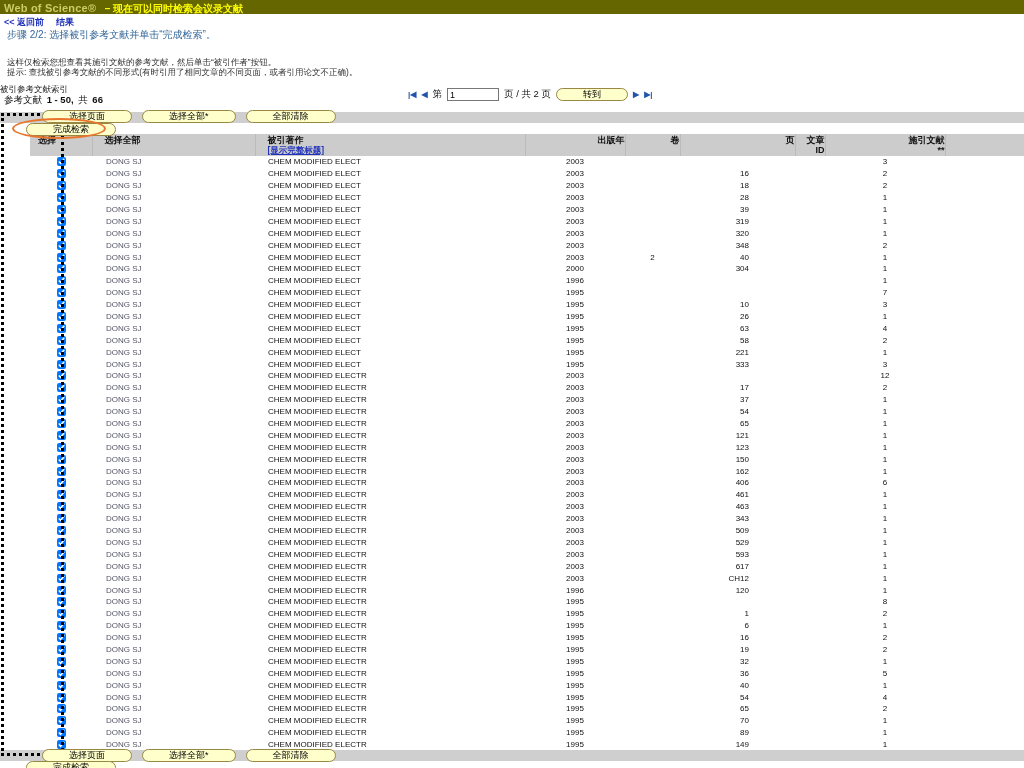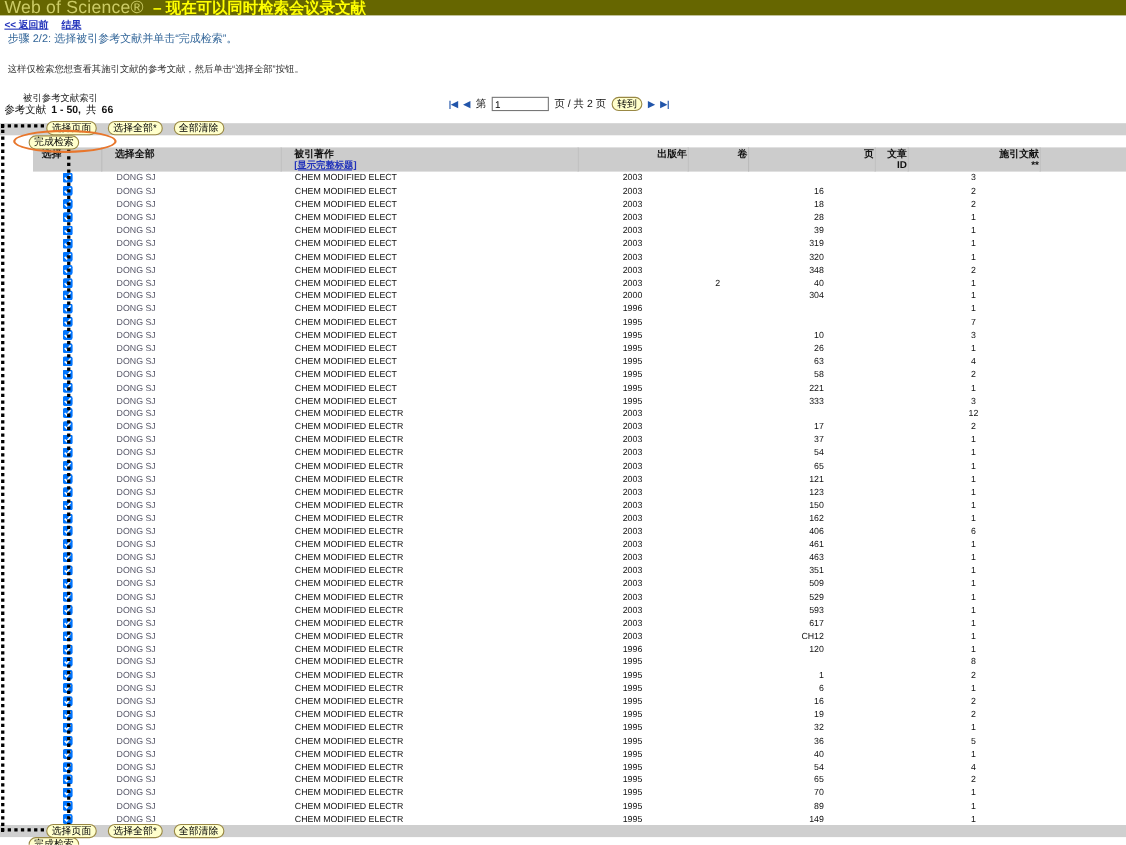--- a/index.html
+++ b/index.html
@@ -1,45 +1,45 @@
 <!DOCTYPE html>
 <html><head>
 <meta charset="utf-8">
 <style>
   * { margin:0; padding:0; box-sizing:border-box; }
   html,body { width:1024px; height:768px; }
   body { position:relative; overflow:hidden; background:#fff; font-family:"Liberation Sans", sans-serif; }
 
   .topbar { position:absolute; top:0; left:0; width:1024px; height:14px; background:#666600; line-height:14px; padding-left:4px; white-space:nowrap; }
-  .brand  { color:#CCCC66; font-weight:normal; font-size:16px; letter-spacing:.2px; }
-  .banner { color:#FFFF00; font-weight:bold; font-size:14px; margin-left:4px; }
+  .brand  { color:#CCCC66; font-weight:bold; font-size:11px; letter-spacing:.2px; }
+  .banner { color:#FFFF00; font-weight:bold; font-size:10px; margin-left:4px; }
 
   .navlinks { position:absolute; top:16px; left:4px; font-size:9px; font-weight:bold; }
-  .navlinks a { color:#2233BB; text-decoration:underline; margin-right:12px; cursor:pointer; }
+  .navlinks a { color:#2233BB; margin-right:12px; cursor:pointer; }
 
   .intro { position:absolute; top:28px; left:7px; }
   .intro .l1 { font-size:10px; margin-bottom:3px; }
   .intro .l1 b { color:#1A3C7A; }
   .intro .l1 span { color:#336699; }
   .intro .l2 { font-size:10px; color:#336699; margin-bottom:15px; }
   .intro .l3, .intro .l4 { font-size:8.5px; color:#333; line-height:10px; }
 
-  .refindex { position:absolute; top:84px; left:21px; font-size:8.5px; color:#222; }
+  .refindex { position:absolute; top:84px; left:0; font-size:8.5px; color:#222; }
   .refcount { position:absolute; top:94px; left:4px; font-size:9.5px; color:#111; }
   .refcount b { margin:0 2px; }
 
   .pager { position:absolute; top:88px; left:408px; display:flex; align-items:center; gap:5px; font-size:9.5px; color:#111; }
   .pgico { color:#2255AA; font-weight:bold; font-size:8px; cursor:pointer; }
   .pg-input { width:52px; height:13px; font-size:9px; border:1px solid #777; padding:0 2px; font-family:"Liberation Sans", sans-serif; }
 
   .band { position:absolute; left:0; width:1024px; height:11px; background:#CFCFCF; z-index:0; }
   .band.top { top:112px; }
   .band.bot { top:750px; }
 
-  .pill { display:inline-block; height:13px; line-height:11px; background:#FFFFCC; border:1px solid #998844; border-radius:8px; font-size:9px; padding:0 4px; color:#000; cursor:pointer; font-family:"Liberation Sans", sans-serif; }
+  .pill { display:inline-block; height:13px; line-height:11px; background:#FFFFCC; border:1px solid #998844; border-radius:8px; font-size:9px; padding:0 26px; color:#000; cursor:pointer; font-family:"Liberation Sans", sans-serif; }
   .toolbtns { position:absolute; left:42px; display:flex; gap:10px; z-index:4; }
   .toolbtns.top { top:110px; }
   .toolbtns.bot { top:749px; }
   .finish { position:absolute; left:26px; z-index:4; }
   .finish.top { top:123px; }
   .finish.bot { top:761px; }
 
   .ellipse { position:absolute; top:118px; left:12px; width:94px; height:21px; border:2px solid #E8762C; border-radius:50%; z-index:6; pointer-events:none; }
   .ants { position:absolute; top:113px; left:1px; width:63px; height:643px; border:3px dotted #000; z-index:2; pointer-events:none; }
 
@@ -65,21 +65,22 @@
   <span class="brand">Web of Science®</span>
   <span class="banner">– 现在可以同时检索会议录文献</span>
 </div>
 
 <div class="navlinks">
   <a>&lt;&lt; 返回前</a><a>结果</a>
 </div>
 
 <div class="intro">
   <div class="l2">步骤 2/2: 选择被引参考文献并单击“完成检索”。</div>
-  <div class="l3">这样仅检索您想查看其施引文献的参考文献，然后单击“选择全部”按钮。</div>
+  <div class="l3">这样仅检索您想查看其施引文献的参考文献，然后单击“被引作者”按钮。</div>
+  <div class="l4">提示: 查找被引参考文献的不同形式(有时引用了相同文章的不同页面，或者引用论文不正确)。</div>
 </div>
 
 <div class="refindex">被引参考文献索引</div>
 <div class="refcount">
   <span>参考文献</span>
   <b>1 - 50,</b>
   <span>共</span>
   <b>66</b>
 </div>
 
@@ -525,21 +526,21 @@
         <td class="c-view"></td>
       </tr>
       <tr>
         <td class="c-sel">
           <input type="checkbox" class="cb" checked="" style="">
         </td>
         <td class="c-auth">DONG SJ</td>
         <td class="c-work">CHEM MODIFIED ELECTR</td>
         <td class="c-year">2003</td>
         <td class="c-vol"></td>
-        <td class="c-page">351</td>
+        <td class="c-page">343</td>
         <td class="c-id"></td>
         <td class="c-cit">1</td>
         <td class="c-view"></td>
       </tr>
       <tr>
         <td class="c-sel">
           <input type="checkbox" class="cb" checked="" style="">
         </td>
         <td class="c-auth">DONG SJ</td>
         <td class="c-work">CHEM MODIFIED ELECTR</td>

